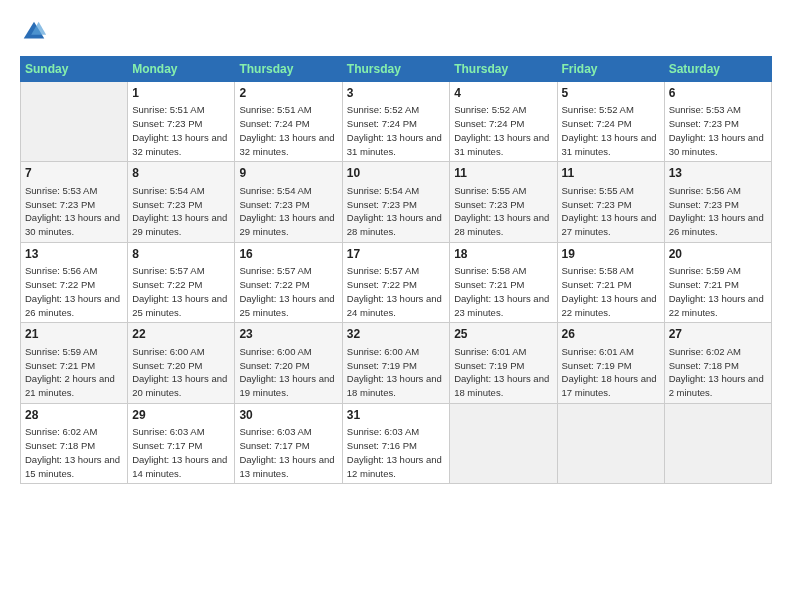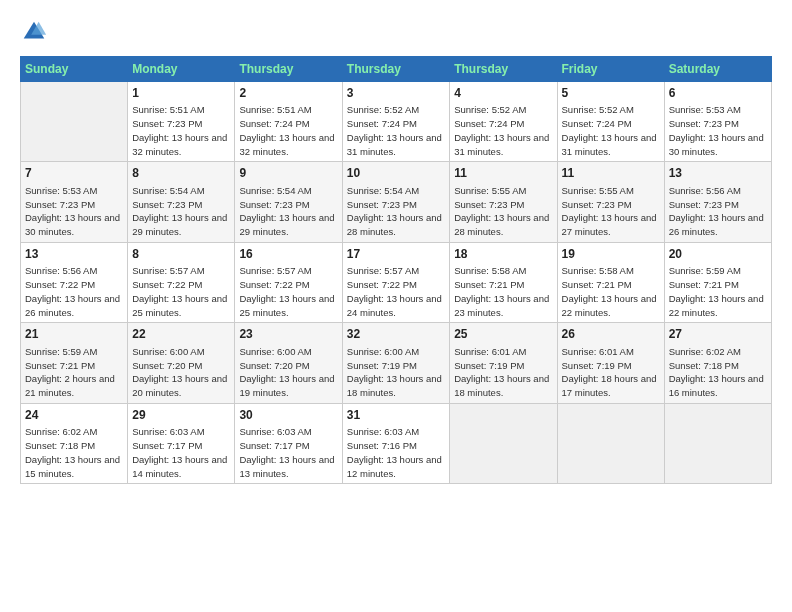--- a/index.html
+++ b/index.html
@@ -164,24 +164,24 @@
           <td><span class="day-num">19</span><span>Sunrise: 5:58 AM</span><br><span>Sunset: 7:21 PM</span><br><span>Daylight: 13 hours and 22 minutes.</span></td>
           <td><span class="day-num">20</span><span>Sunrise: 5:59 AM</span><br><span>Sunset: 7:21 PM</span><br><span>Daylight: 13 hours and 22 minutes.</span></td>
         </tr>
         <tr>
           <td><span class="day-num">21</span><span>Sunrise: 5:59 AM</span><br><span>Sunset: 7:21 PM</span><br><span>Daylight: 2 hours and 21 minutes.</span></td>
           <td><span class="day-num">22</span><span>Sunrise: 6:00 AM</span><br><span>Sunset: 7:20 PM</span><br><span>Daylight: 13 hours and 20 minutes.</span></td>
           <td><span class="day-num">23</span><span>Sunrise: 6:00 AM</span><br><span>Sunset: 7:20 PM</span><br><span>Daylight: 13 hours and 19 minutes.</span></td>
           <td><span class="day-num">32</span><span>Sunrise: 6:00 AM</span><br><span>Sunset: 7:19 PM</span><br><span>Daylight: 13 hours and 18 minutes.</span></td>
           <td><span class="day-num">25</span><span>Sunrise: 6:01 AM</span><br><span>Sunset: 7:19 PM</span><br><span>Daylight: 13 hours and 18 minutes.</span></td>
           <td><span class="day-num">26</span><span>Sunrise: 6:01 AM</span><br><span>Sunset: 7:19 PM</span><br><span>Daylight: 18 hours and 17 minutes.</span></td>
-          <td><span class="day-num">27</span><span>Sunrise: 6:02 AM</span><br><span>Sunset: 7:18 PM</span><br><span>Daylight: 13 hours and 16 minutes.</span></td>
+          <td><span class="day-num">27</span><span>Sunrise: 6:02 AM</span><br><span>Sunset: 7:18 PM</span><br><span>Daylight: 13 hours and 2 minutes.</span></td>
         </tr>
         <tr>
-          <td><span class="day-num">24</span><span>Sunrise: 6:02 AM</span><br><span>Sunset: 7:18 PM</span><br><span>Daylight: 13 hours and 15 minutes.</span></td>
+          <td><span class="day-num">28</span><span>Sunrise: 6:02 AM</span><br><span>Sunset: 7:18 PM</span><br><span>Daylight: 13 hours and 15 minutes.</span></td>
           <td><span class="day-num">29</span><span>Sunrise: 6:03 AM</span><br><span>Sunset: 7:17 PM</span><br><span>Daylight: 13 hours and 14 minutes.</span></td>
           <td><span class="day-num">30</span><span>Sunrise: 6:03 AM</span><br><span>Sunset: 7:17 PM</span><br><span>Daylight: 13 hours and 13 minutes.</span></td>
           <td><span class="day-num">31</span><span>Sunrise: 6:03 AM</span><br><span>Sunset: 7:16 PM</span><br><span>Daylight: 13 hours and 12 minutes.</span></td>
           <td class="empty"></td>
           <td class="empty"></td>
           <td class="empty"></td>
         </tr>
       </tbody>
   </table>
 </div>

